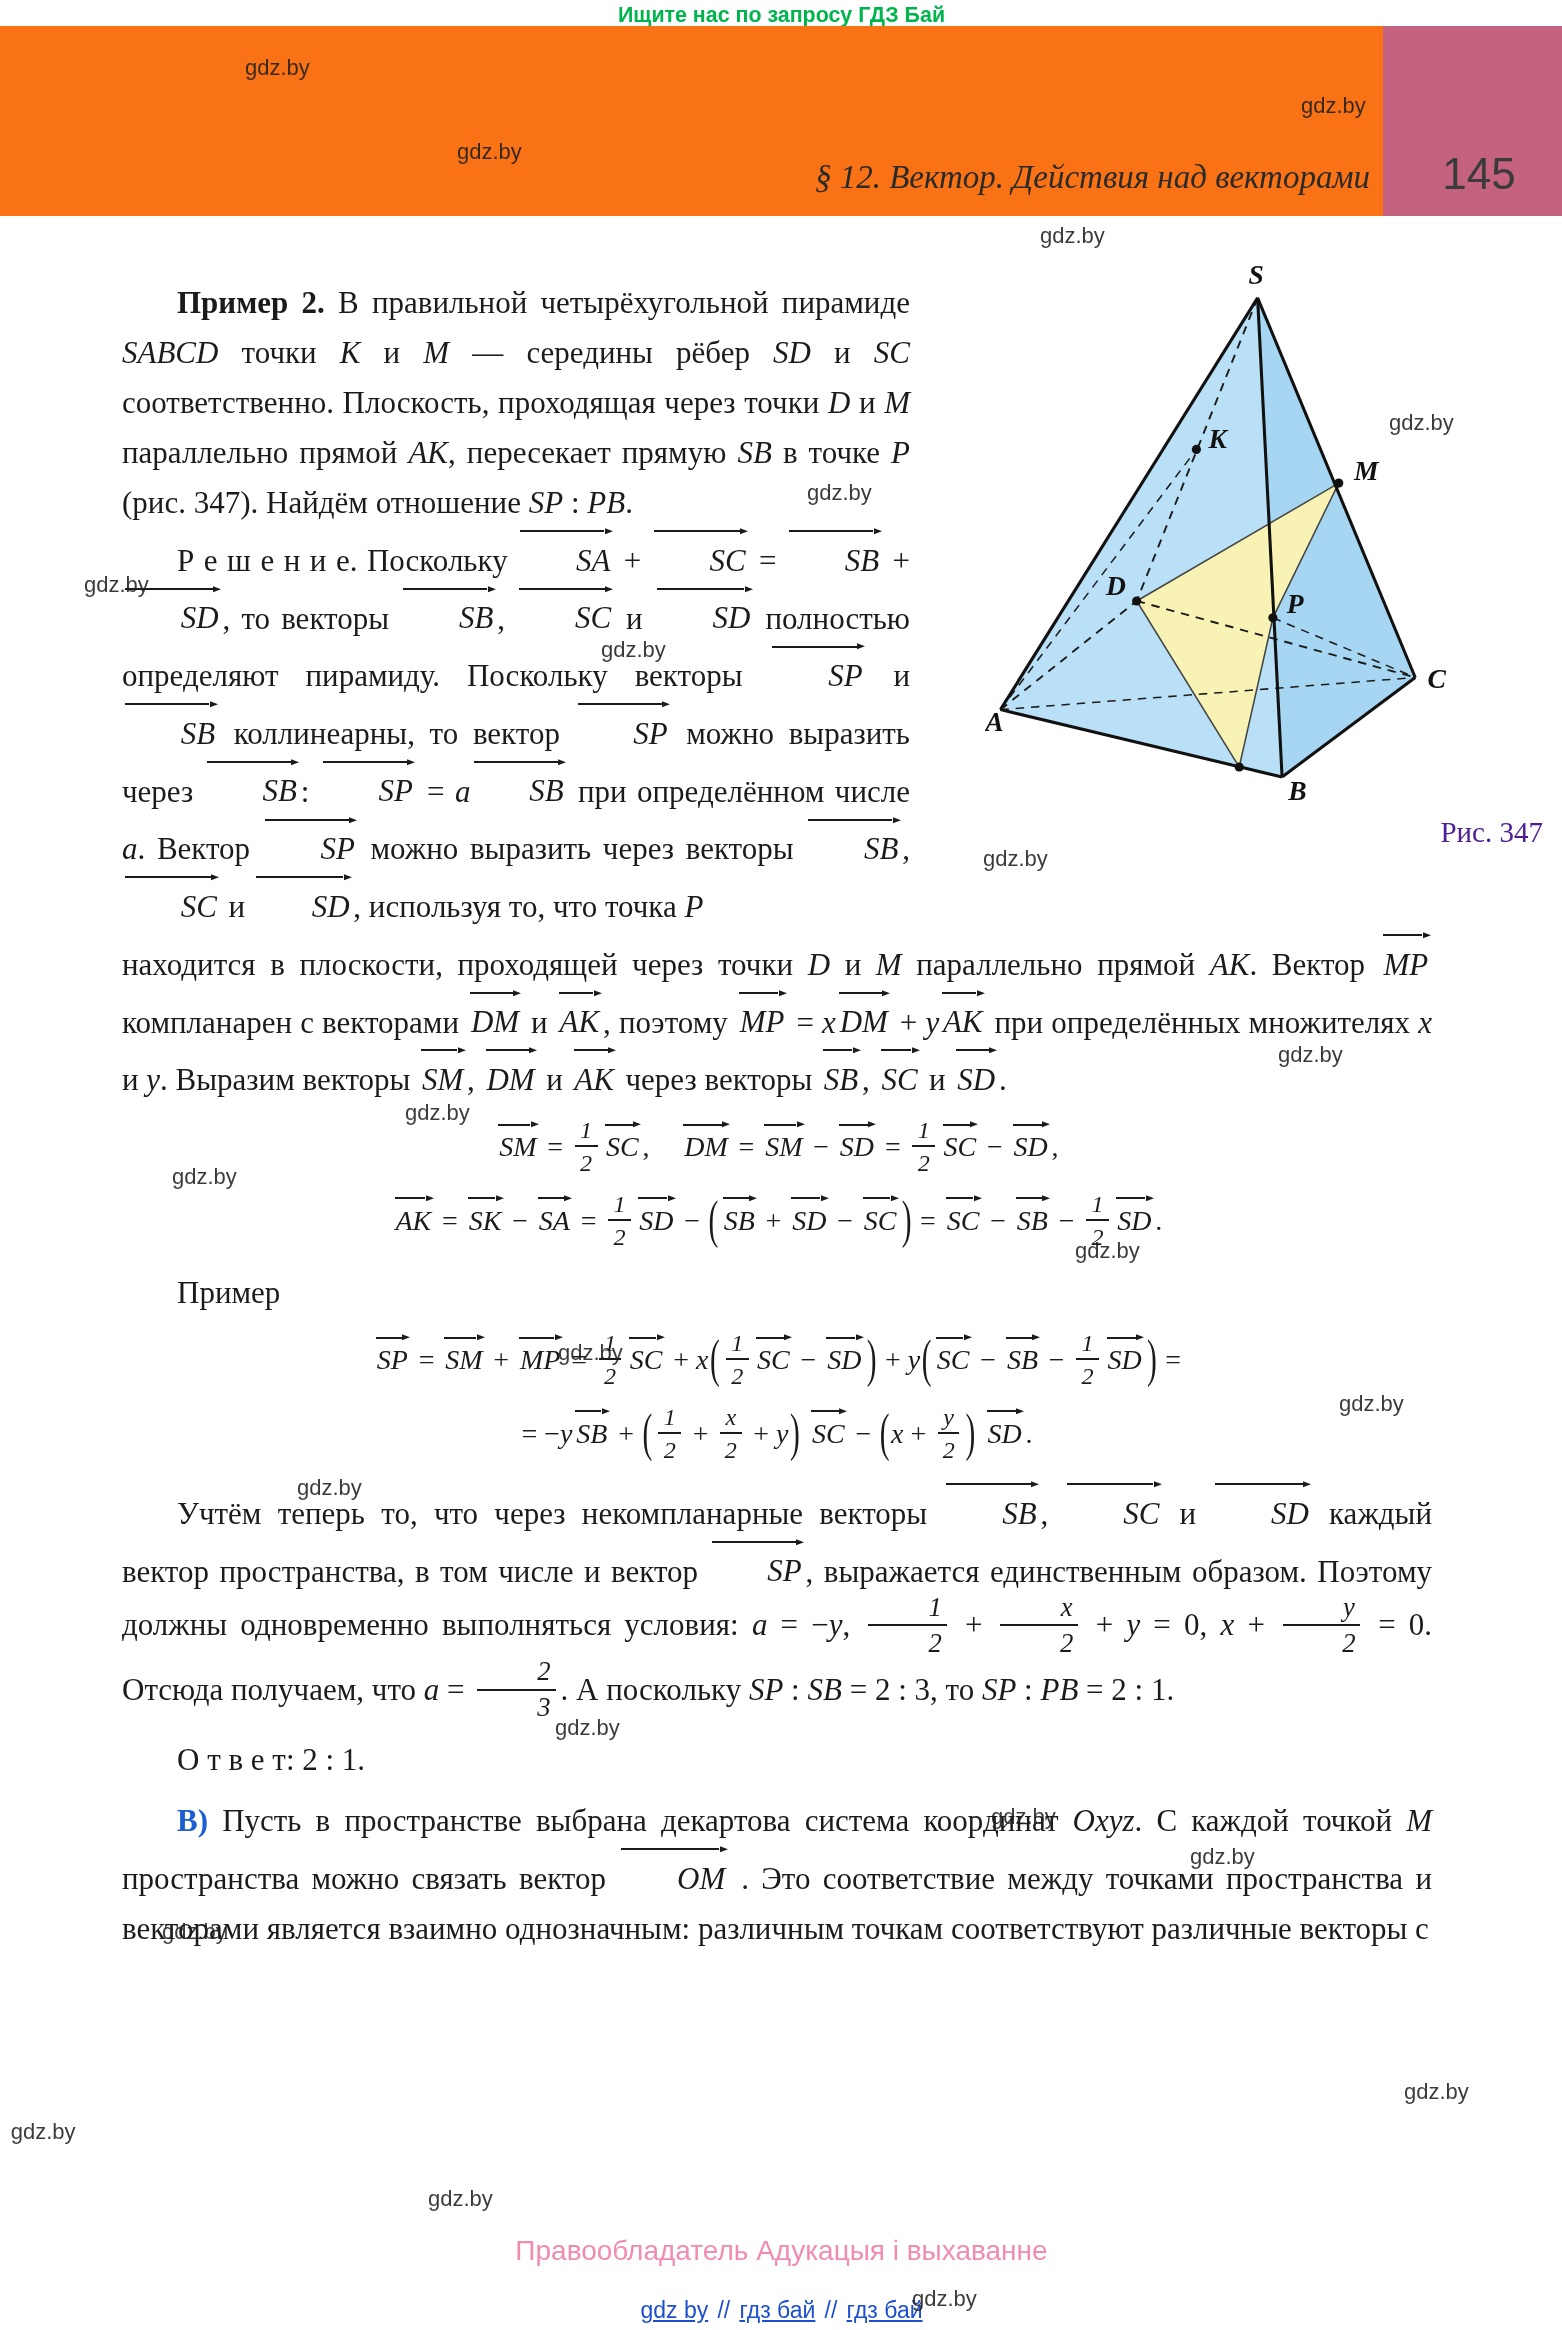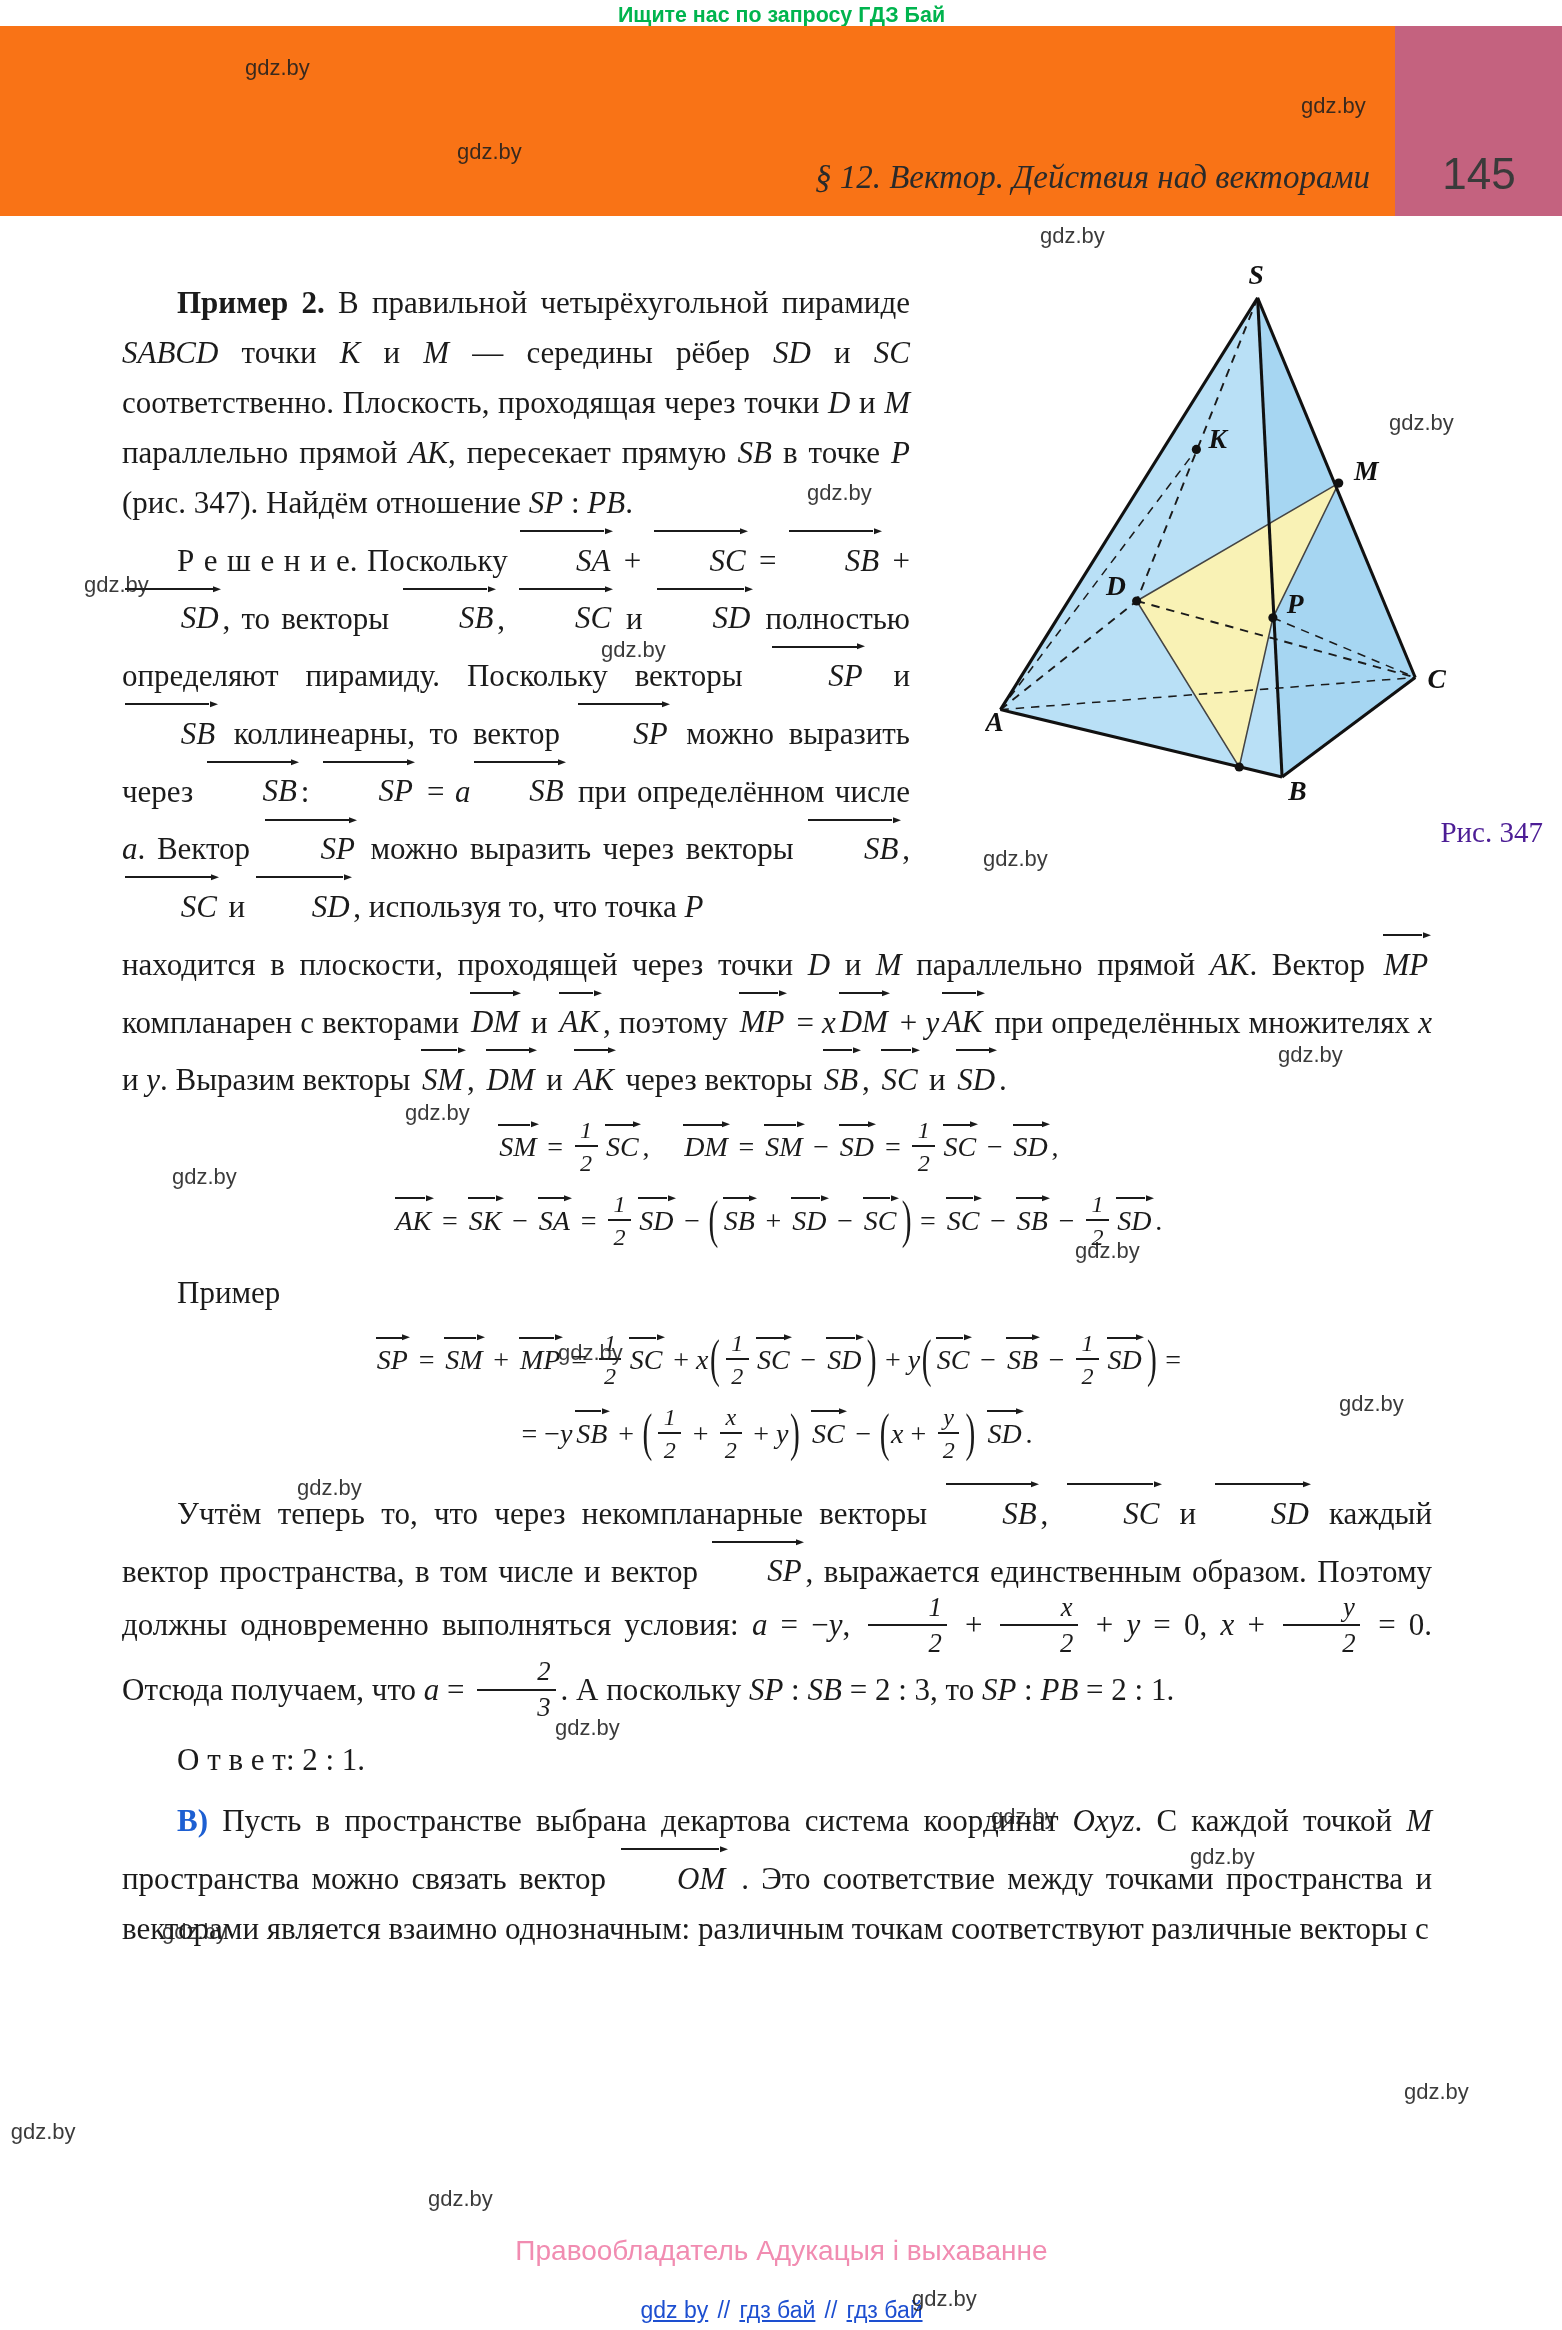--- a/index.html
+++ b/index.html
@@ -6,21 +6,21 @@
   .page{position:relative;width:1563px;height:2330px;background:#ffffff;margin:0 auto;
         font-family:"Liberation Serif",serif;color:#1b1b1b;overflow:hidden;}
 
   .top-note{position:absolute;top:3.1px;left:0;width:100%;text-align:center;
             font-family:"Liberation Sans",sans-serif;font-size:21.4px;font-weight:bold;color:#00b44e;}
 
   .band{position:absolute;top:26px;left:0;width:100%;height:190px;background:#f97316;}
   .band-title{position:absolute;right:193px;bottom:20px;font-style:italic;font-size:33px;color:#2a2a2a;
               font-family:"Liberation Serif",serif;}
   .page-num-box{position:absolute;right:0;top:0;width:168px;height:190px;background:#c4627f;
-                display:flex;align-items:flex-end;justify-content:center;}
+                display:flex;align-items:flex-end;justify-content:center;padding-left:12px;}
   .page-num{font-family:"Liberation Sans",sans-serif;font-size:44px;color:#3a3a3a;padding-bottom:17px;}
 
   .content{position:absolute;left:122px;top:278px;width:1310px;}
   .para{font-size:31px;line-height:50px;text-align:justify;margin:0;}
   .indent{text-indent:55px;}
   .narrow{width:788px;}
   .label-line{font-size:31px;line-height:50px;margin:0;text-indent:55px;}
 
   .formula{font-size:28px;line-height:1.25;text-align:center;margin:15.3px 0;}
 

